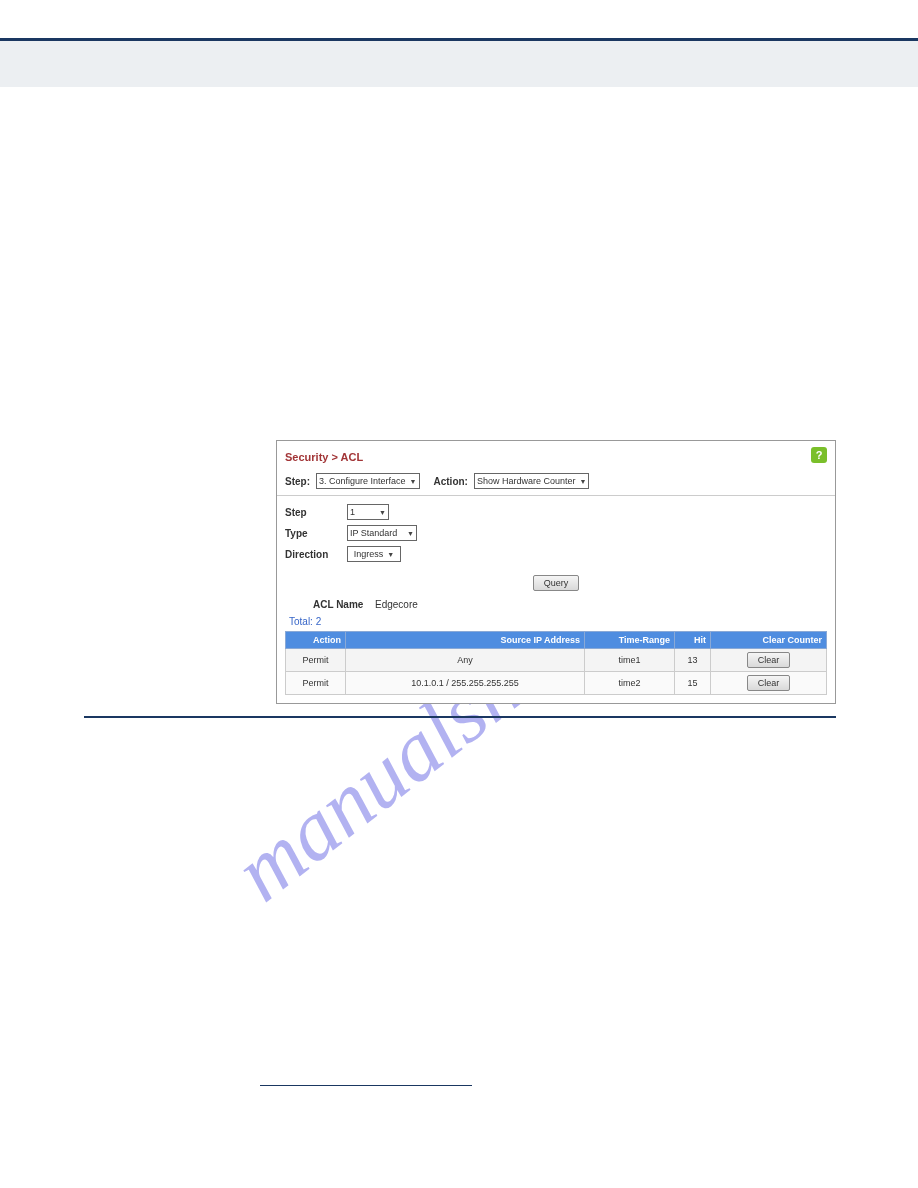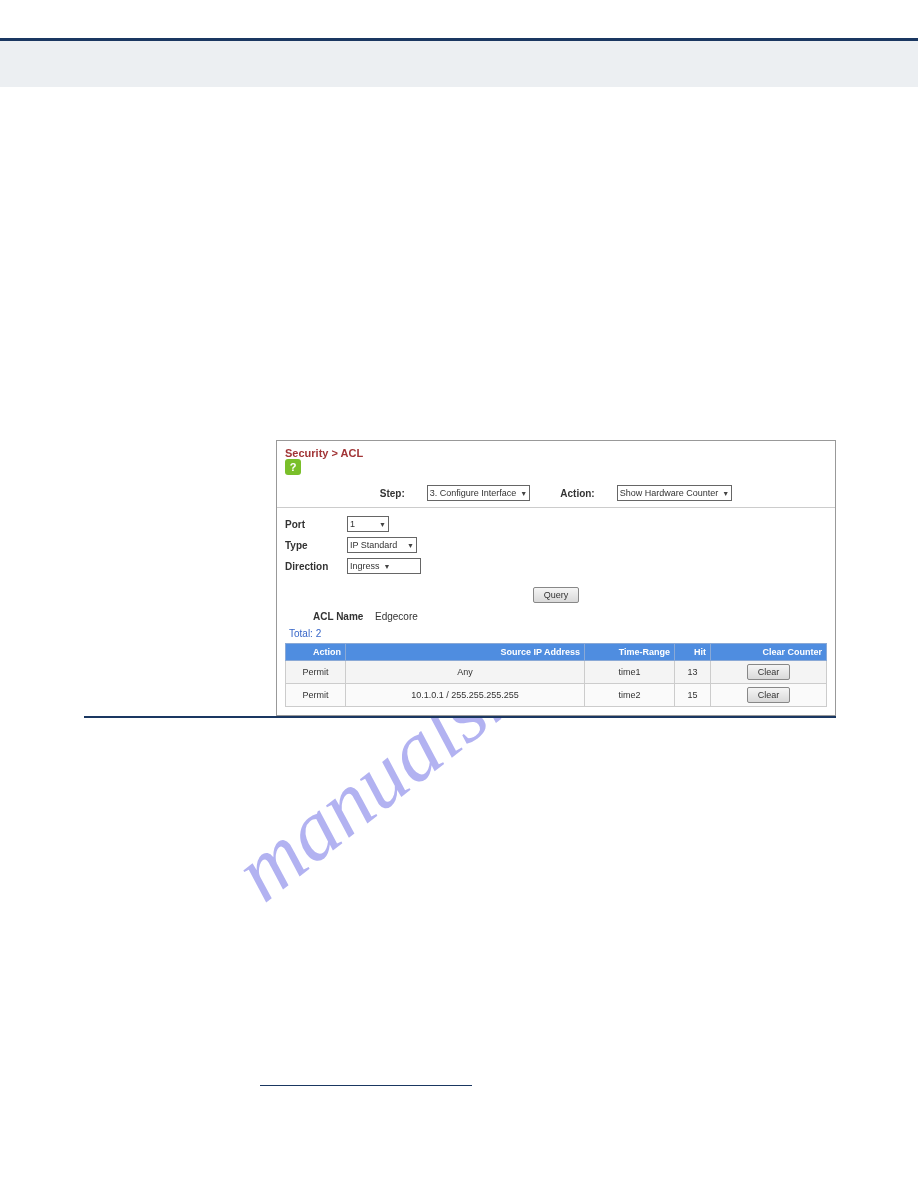--- a/index.html
+++ b/index.html
@@ -27,24 +27,23 @@
     left: 276px;
     top: 440px;
     width: 560px;
     border: 1px solid #999;
     background: #fff;
     font-size: 10px;
     color: #333;
   }
   .panel-header {
     display: flex;
-    align-items: flex-start;
+    align-items: flex-end;
     justify-content: space-between;
     padding: 6px 8px 4px 8px;
-    flex-direction: column;
   }
   .breadcrumb {
     font-size: 11px;
     font-weight: bold;
     color: #a23537;
   }
   .help-icon {
     width: 16px; height: 16px;
     background: #7abf2a;
     border-radius: 3px;
@@ -52,22 +51,21 @@
     font-weight: bold;
     font-size: 11px;
     text-align: center;
     line-height: 16px;
   }
   .filter-row {
     padding: 6px 8px;
     border-bottom: 1px solid #ccc;
     display: flex;
     align-items: center;
-    gap: 22px;
-    justify-content: center;
+    gap: 6px;
   }
   .filter-row .lbl { font-weight: bold; font-size: 10px; }
   .select {
     border: 1px solid #666;
     background: #fff;
     font-size: 9px;
     padding: 1px 2px;
     height: 16px;
     display: inline-flex;
     align-items: center;
@@ -192,36 +190,36 @@
     </span>
     <span class="lbl" style="margin-left:8px">Action:</span>
     <span class="select">
       <span>Show Hardware Counter</span>
       <span class="caret">▼</span>
     </span>
   </div>
 
   <div class="form-area">
     <div class="form-row">
-      <span class="flabel">Port</span>
+      <span class="flabel">Step</span>
       <span class="select" style="width:42px;justify-content:space-between">
         <span>1</span>
         <span class="caret">▼</span>
       </span>
     </div>
     <div class="form-row">
       <span class="flabel">Type</span>
       <span class="select" style="width:70px;justify-content:space-between">
         <span>IP Standard</span>
         <span class="caret">▼</span>
       </span>
     </div>
     <div class="form-row">
       <span class="flabel">Direction</span>
-      <span class="select" style="width:74px;justify-content:flex-start">
+      <span class="select" style="width:54px;justify-content:center">
         <span>Ingress</span>
         <span class="caret">▼</span>
       </span>
     </div>
   </div>
 
   <div class="query-row">
     <span class="btn">Query</span>
   </div>
 

